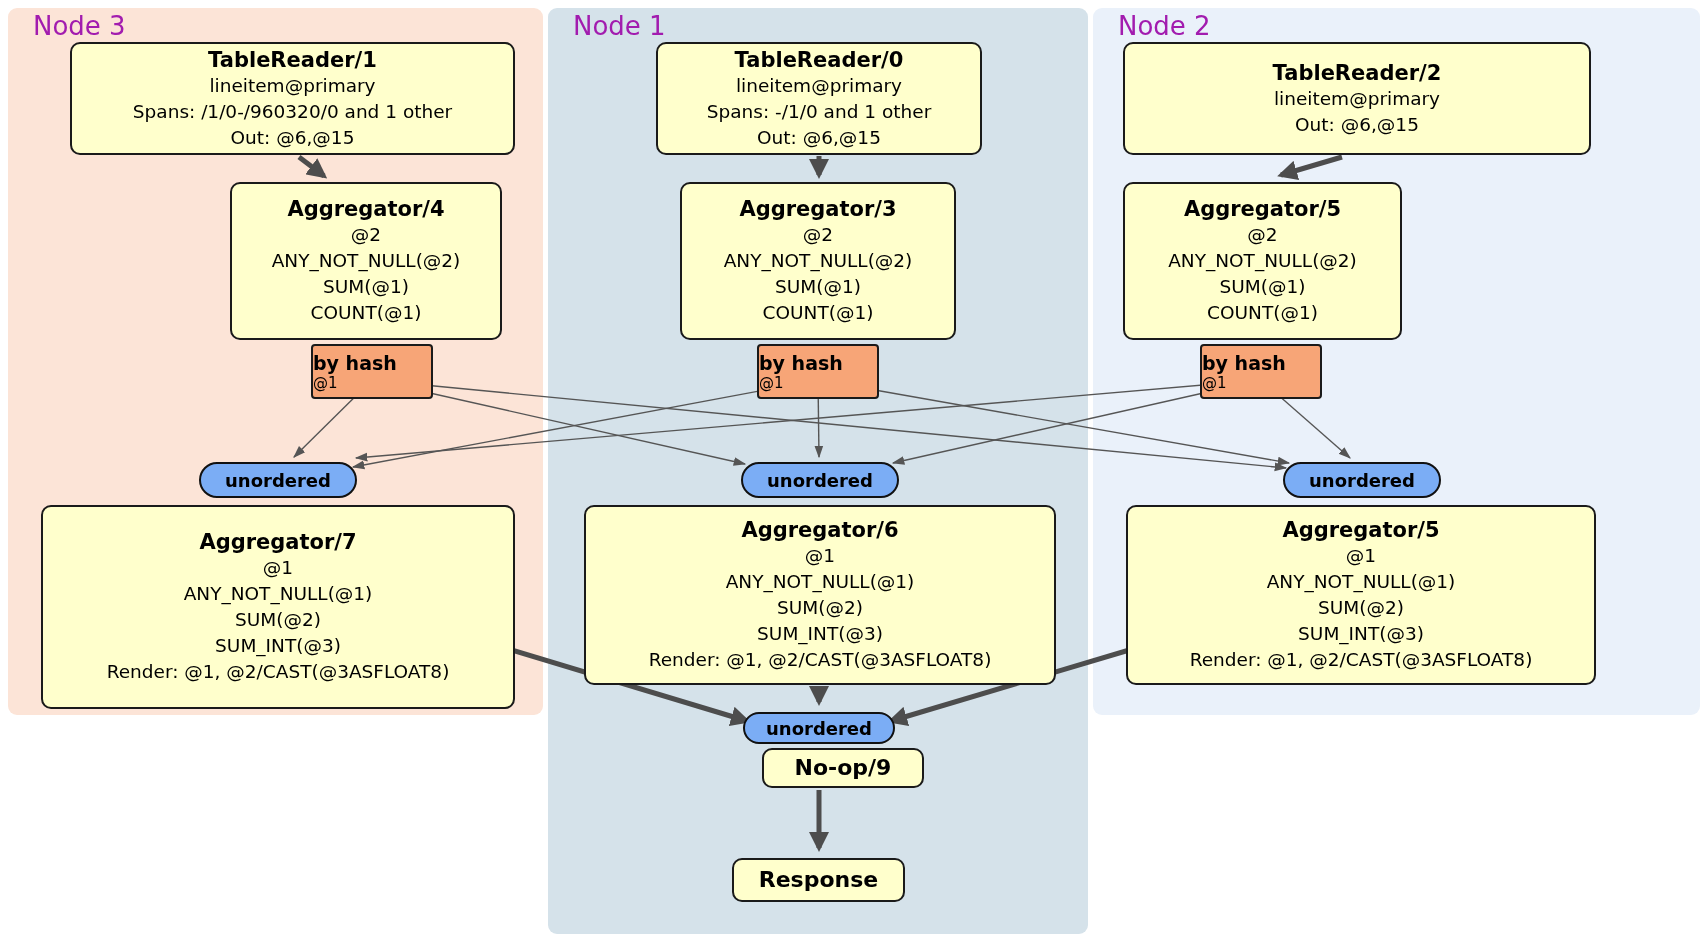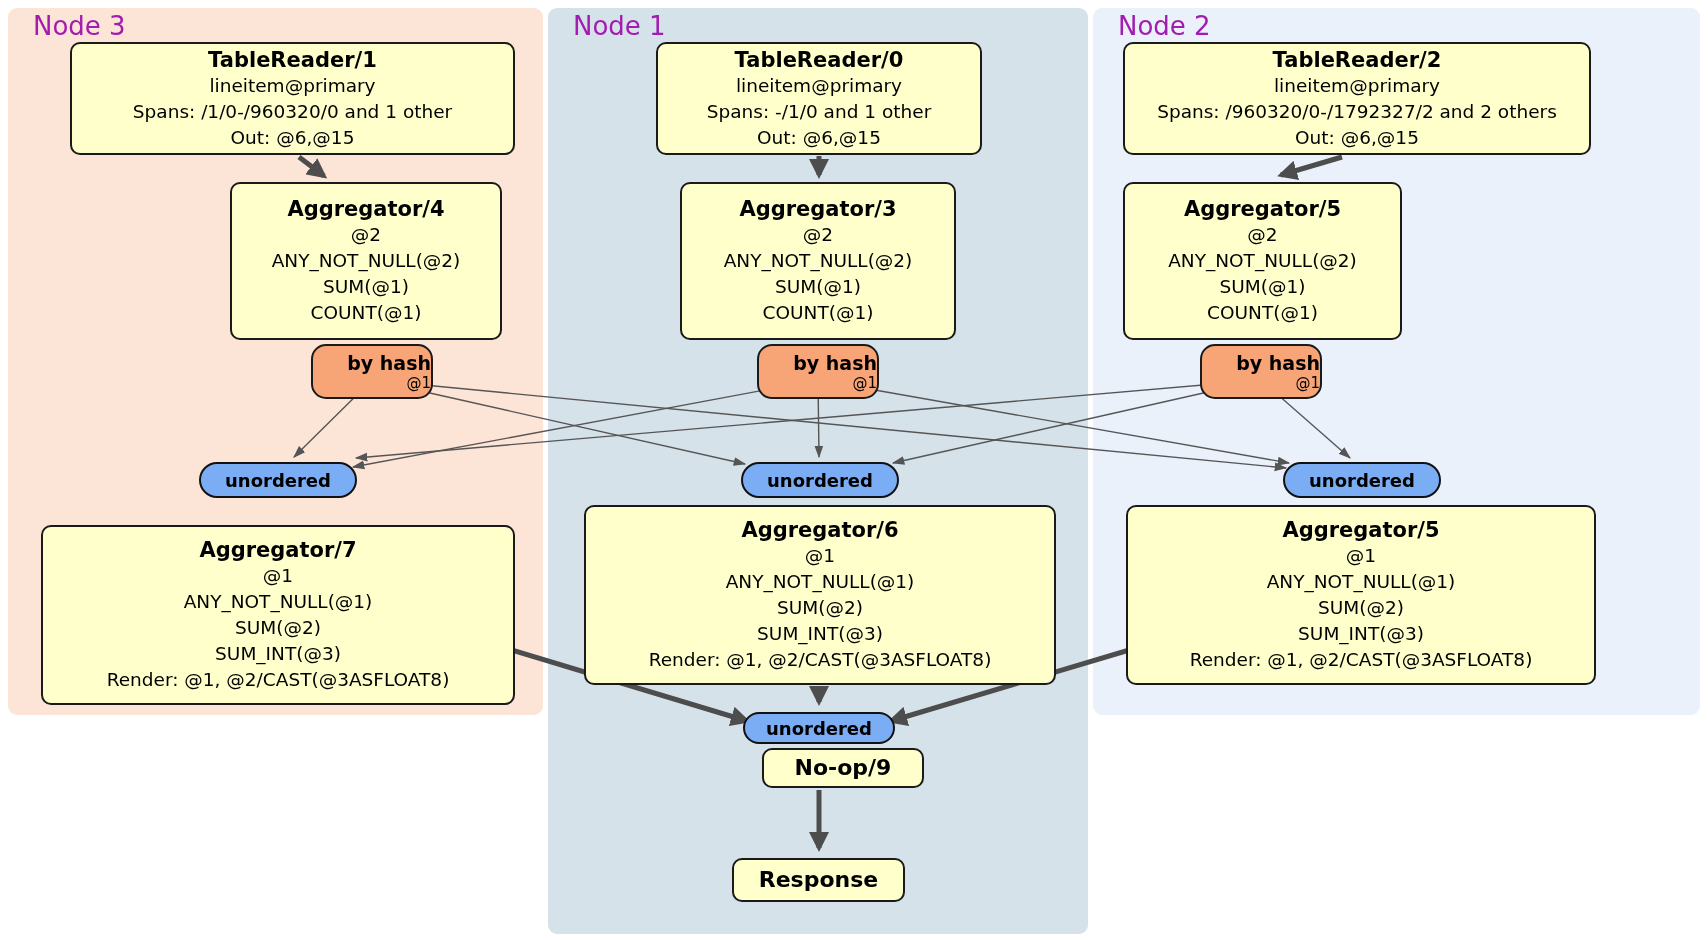--- a/index.html
+++ b/index.html
@@ -22,30 +22,30 @@
   }
   .pbox-title { font-weight:bold; font-size:21px; line-height:26px; white-space:nowrap; }
   .pbox-line  { font-size:18.5px; line-height:26px; white-space:nowrap; }
 
   .box-tr1 { left:70px;  top:42px; width:445px; height:113px; }
   .box-tr0 { left:656px; top:42px; width:326px; height:113px; }
   .box-tr2 { left:1123px;top:42px; width:468px; height:113px; }
   .box-agg4{ left:230px; top:182px; width:272px; height:158px; }
   .box-agg3{ left:680px; top:182px; width:276px; height:158px; }
   .box-agg5{ left:1123px;top:182px; width:279px; height:158px; }
-  .box-agg7{ left:41px;  top:505px; width:474px; height:180px;margin-top:20px; }
+  .box-agg7{ left:41px;  top:505px; width:474px; height:204px; }
   .box-agg6{ left:584px; top:505px; width:472px; height:180px; }
   .box-agg8{ left:1126px;top:505px; width:470px; height:180px; }
   .box-noop{ left:762px; top:748px; width:162px; height:40px; }
   .box-resp{ left:732px; top:858px; width:173px; height:44px; }
   .box-noop .pbox-title, .box-resp .pbox-title { font-size:22px; }
 
   .router {
-    position:absolute; background:#f7a577; border:2px solid #1a1a1a; border-radius:15px;
-    display:flex; flex-direction:column; align-items:flex-end; justify-content:center;
+    position:absolute; background:#f7a577; border:2px solid #1a1a1a; border-radius:4px;
+    display:flex; flex-direction:column; align-items:flex-start; justify-content:center;
     z-index:2; box-sizing:border-box; text-align:center;
   }
   .router-4 { left:311px;  top:344px; width:122px; height:55px; }
   .router-3 { left:757px;  top:344px; width:122px; height:55px; }
   .router-5 { left:1200px; top:344px; width:122px; height:55px; }
   .router-label  { font-weight:bold; font-size:19px; line-height:23px; }
   .router-detail { font-size:15px; line-height:17px; }
 
   .sync {
     position:absolute; background:#7badf5; border:2px solid #111; border-radius:18px;
@@ -113,21 +113,20 @@
   </div>
   <div class="pbox box-tr0">
     <div class="pbox-title">TableReader/0</div>
     <div class="pbox-line">lineitem@primary</div>
     <div class="pbox-line">Spans: -/1/0 and 1 other</div>
     <div class="pbox-line">Out: @6,@15</div>
   </div>
   <div class="pbox box-tr2">
     <div class="pbox-title">TableReader/2</div>
     <div class="pbox-line">lineitem@primary</div>
-    <div class="pbox-line">Spans: /960320/0-/1792327/2 and 2 others</div>
     <div class="pbox-line">Out: @6,@15</div>
   </div>
 
   <div class="pbox box-agg4">
     <div class="pbox-title">Aggregator/4</div>
     <div class="pbox-line">@2</div>
     <div class="pbox-line">ANY_NOT_NULL(@2)</div>
     <div class="pbox-line">SUM(@1)</div>
     <div class="pbox-line">COUNT(@1)</div>
   </div>

